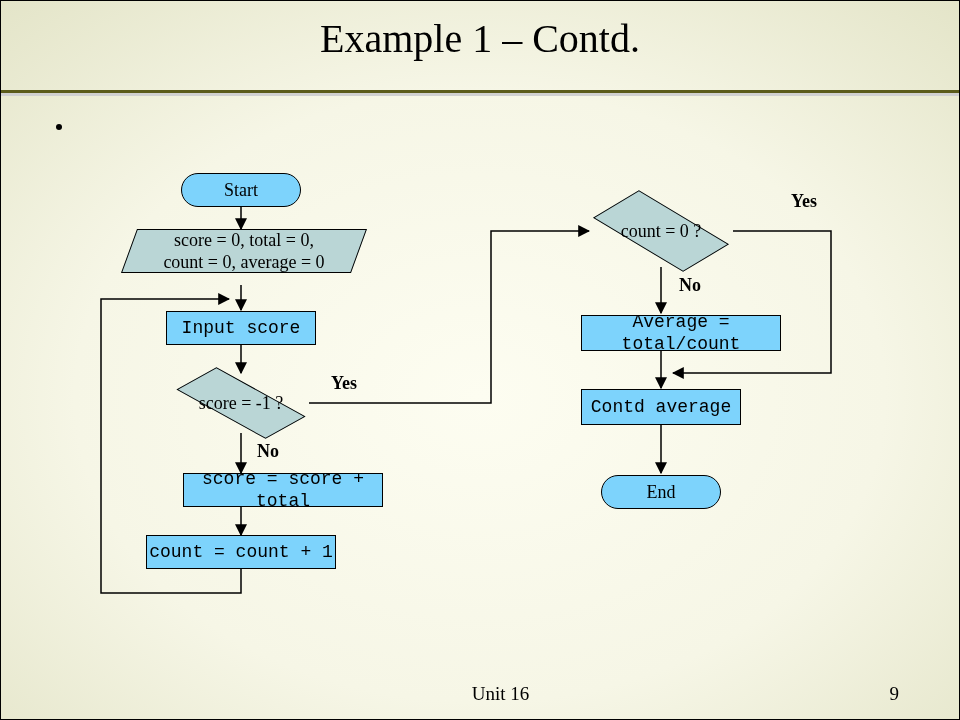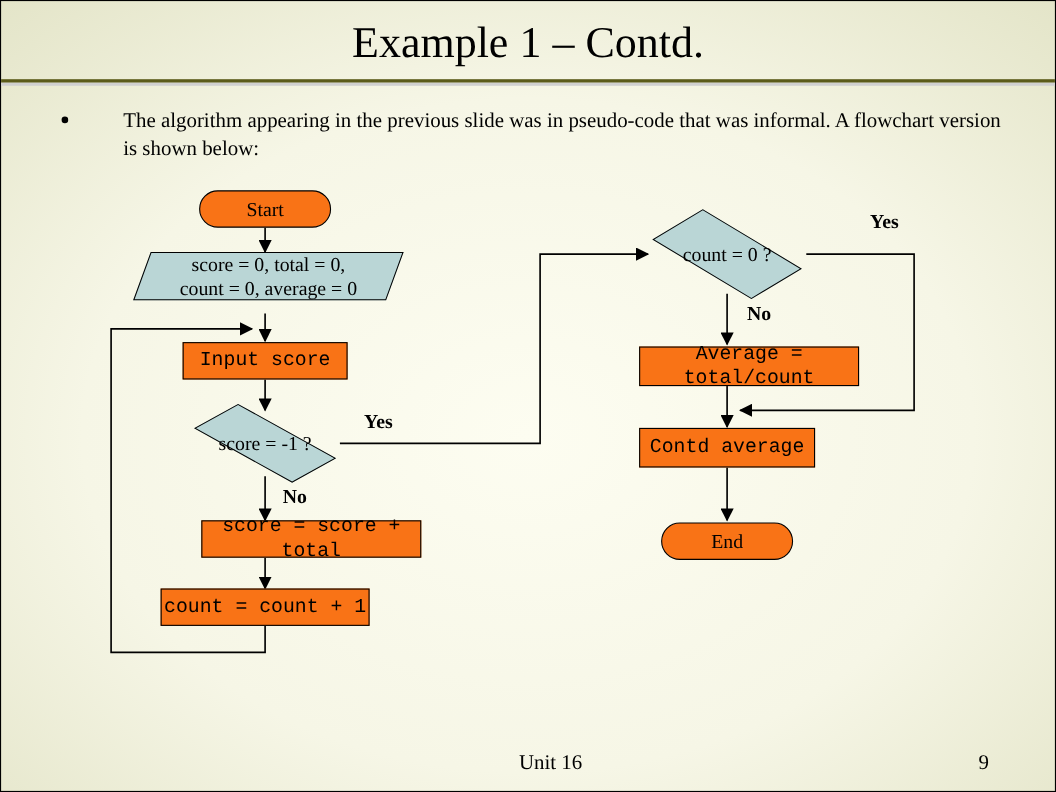--- a/index.html
+++ b/index.html
@@ -8,21 +8,21 @@
     background: radial-gradient(ellipse 900px 680px at 50% 55%, #fdfdf1 0%, #f6f6e6 45%, #e4e5c9 78%, #cfd0a8 100%);
     font-family: "Times New Roman", Times, serif;
     color:#000;
     position:relative;
     border:1px solid #000;
     box-sizing:border-box;
   }
   .title {
     text-align:center;
     font-size:40px;
-    padding:14px 0 10px;
+    padding:14px 0 28px;
   }
   .rule {
     height:3px;
     background:#5b5b1a;
     box-shadow: 0 3px 0 #d0d0d0;
     margin-bottom:22px;
   }
   .bullet-row {
     display:flex;
     align-items:flex-start;
@@ -42,21 +42,21 @@
     padding-left:41px;
   }
   .footer-num {
     position:absolute; bottom:14px; right:60px; font-size:19px;
   }
 
   
   .fc { position:absolute; left:90px; top:172px; width:800px; height:490px; }
   .node {
     position:absolute;
-    background:#f97316;
+    background:#7dd3fc;
     border:1px solid #000;
     font-size:18px;
     line-height:1.25;
     display:flex; align-items:center; justify-content:center;
     text-align:center;
     box-sizing:border-box;
   }
   .terminator { border-radius:18px; height:34px; }
   .paral {
     background:transparent; border:none;
@@ -88,21 +88,20 @@
   .node, .lbl { z-index:2; }
 </style>
 </head>
 <body>
 
 <div class="title">Example 1 – Contd.</div>
 <div class="rule"></div>
 
 <div class="bullet-row">
   <div class="bullet-dot"></div>
-  <div>The algorithm appearing in the previous slide was in pseudo-code that was informal. A flowchart version is shown below:</div>
 </div>
 
 <div class="fc">
 
   <svg class="wires" viewBox="0 0 800 490">
     <defs>
       <marker id="ah" viewBox="0 0 10 10" refX="9" refY="5" markerWidth="8" markerHeight="8" orient="auto-start-reverse">
         <path d="M0,0 L10,5 L0,10 z" fill="#000"></path>
       </marker>
     </defs>

